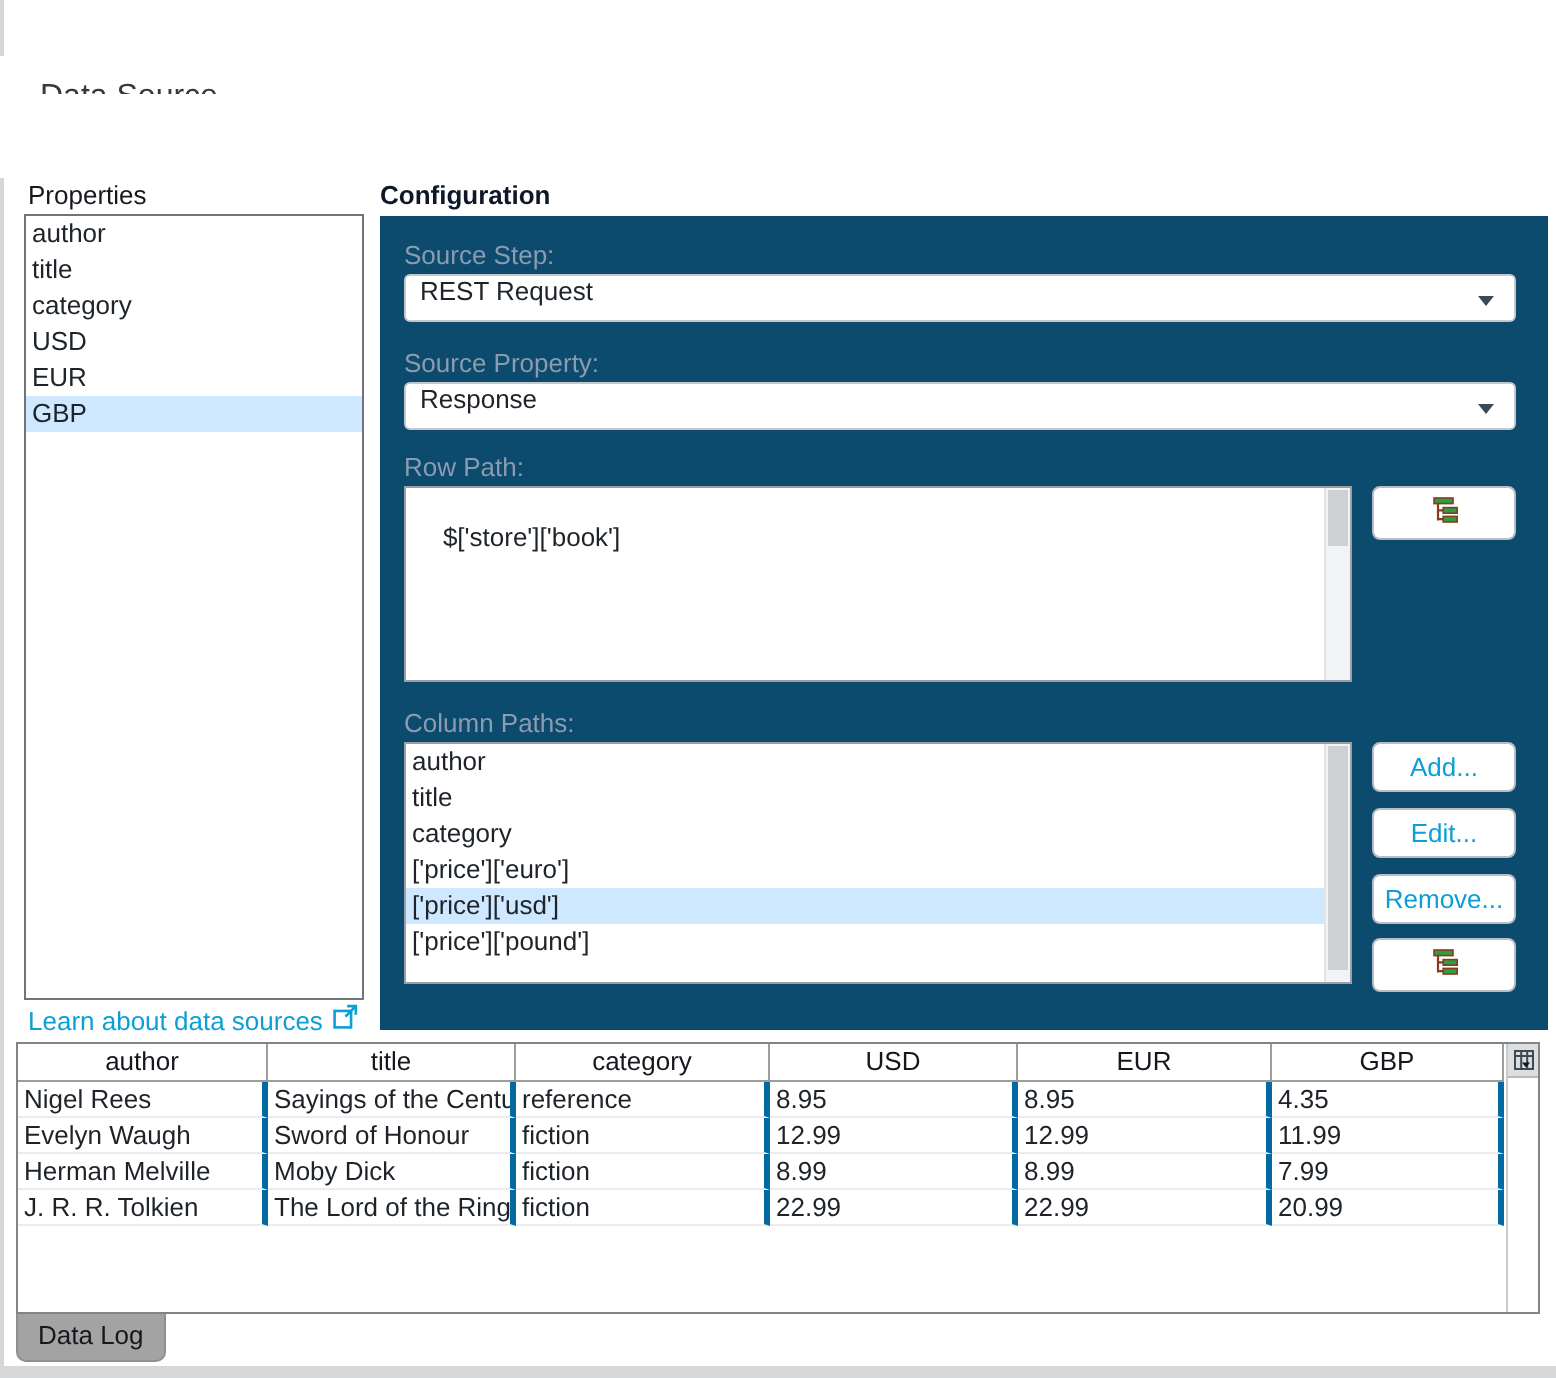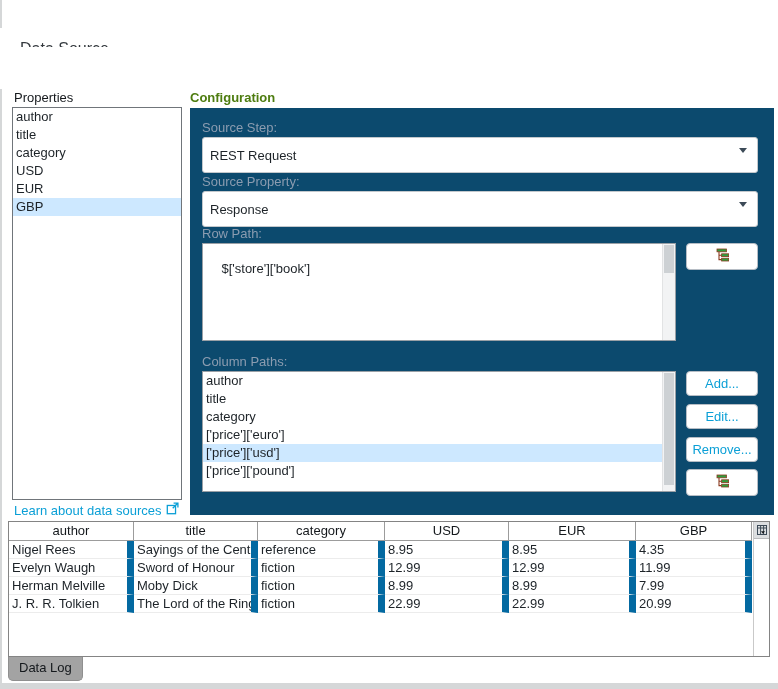--- a/index.html
+++ b/index.html
@@ -36,26 +36,26 @@
   
   .props-header { position:absolute; left:14px; top:90px; font-weight:normal; color:#14181c; }
   .props-list { position:absolute; left:12px; top:107px; width:170px; height:393px; background:#fff; border:1px solid #70757a; overflow:hidden; }
   .lb-item { height:18px; line-height:18px; padding:0 3px; white-space:nowrap; cursor:default; }
   .lb-item.sel { background:#cde8ff; }
 
   .learn-link { position:absolute; left:14px; top:502px; color:#0a9fd6; cursor:pointer; display:flex; align-items:center; gap:5px; }
   .learn-link span { border-bottom:0; }
 
   
-  .config-header { position:absolute; left:190px; top:90px; font-weight:bold; color:#4d7c0f; }
+  .config-header { position:absolute; left:190px; top:90px; font-weight:bold; color:#0f172a; }
   .config-panel { position:absolute; left:190px; top:108px; width:584px; height:407px; background:#0c4a6e; }
   .cfg-label { position:absolute; left:12px; color:#8b9cb0; }
   .dropdown {
-    position:absolute; left:12px; width:556px; height:36px; background:#fff;
-    border:1px solid #c3c8cc; border-radius:3px; display:flex; align-items:center;
+    position:absolute; left:12px; width:556px; height:24px; background:#fff;
+    border:1px solid #c3c8cc; border-radius:3px; display:flex; align-items:flex-start;
     padding-left:7px; color:#1d2328; cursor:pointer;
   }
   .dropdown .caret { position:absolute; right:10px; top:10px; width:0; height:0;
     border-left:4px solid transparent; border-right:4px solid transparent; border-top:5px solid #3c4a57; }
   .rowpath-box {
     position:absolute; left:12px; top:135px; width:474px; height:98px;
     background:#fff; border:1px solid #9aa0a6; padding:2px 32px 2px 4px;
     white-space:pre; overflow:hidden; cursor:text;
   }
   .vscroll { position:absolute; right:0; top:0; bottom:0; width:13px; background:#f2f3f4; border-left:1px solid #e2e3e4; }
@@ -75,21 +75,21 @@
 
   
   .dtable { position:absolute; left:8px; top:521px; width:762px; height:136px; background:#fff; border:1px solid #848484; }
   .t-head, .t-row { display:grid; grid-template-columns:125px 124px 127px 124px 127px 116px; }
   .t-hcell {
     height:19px; line-height:18px; text-align:center; color:#14181c;
     border-right:1px solid #9c9c9c; border-bottom:1px solid #9c9c9c; background:#fff; cursor:default;
   }
   .t-cell {
     height:18px; line-height:17px; padding:0 0 0 3px; white-space:nowrap; overflow:hidden;
-    border-right:7px solid #0369a1; border-bottom:1px solid #ececec; cursor:default;
+    border-right:3px solid #0369a1; border-bottom:1px solid #ececec; cursor:default;
   }
   .t-scroll { position:absolute; right:0; top:0; width:16px; height:134px; background:#fff; border-left:1px solid #c9c9c9; }
   .t-scroll-btn { width:15px; height:17px; background:#dcdee0; border-bottom:1px solid #b9babc; display:flex; align-items:center; justify-content:center; cursor:pointer; }
 
   
   .tab {
     position:absolute; left:8px; top:657px; height:24px; padding:0 10px;
     background:#a3a3a3; border:1px solid #8f8f8f; border-top:none;
     border-bottom-left-radius:5px; border-bottom-right-radius:5px;
     line-height:22px; color:#14181c; cursor:pointer;

